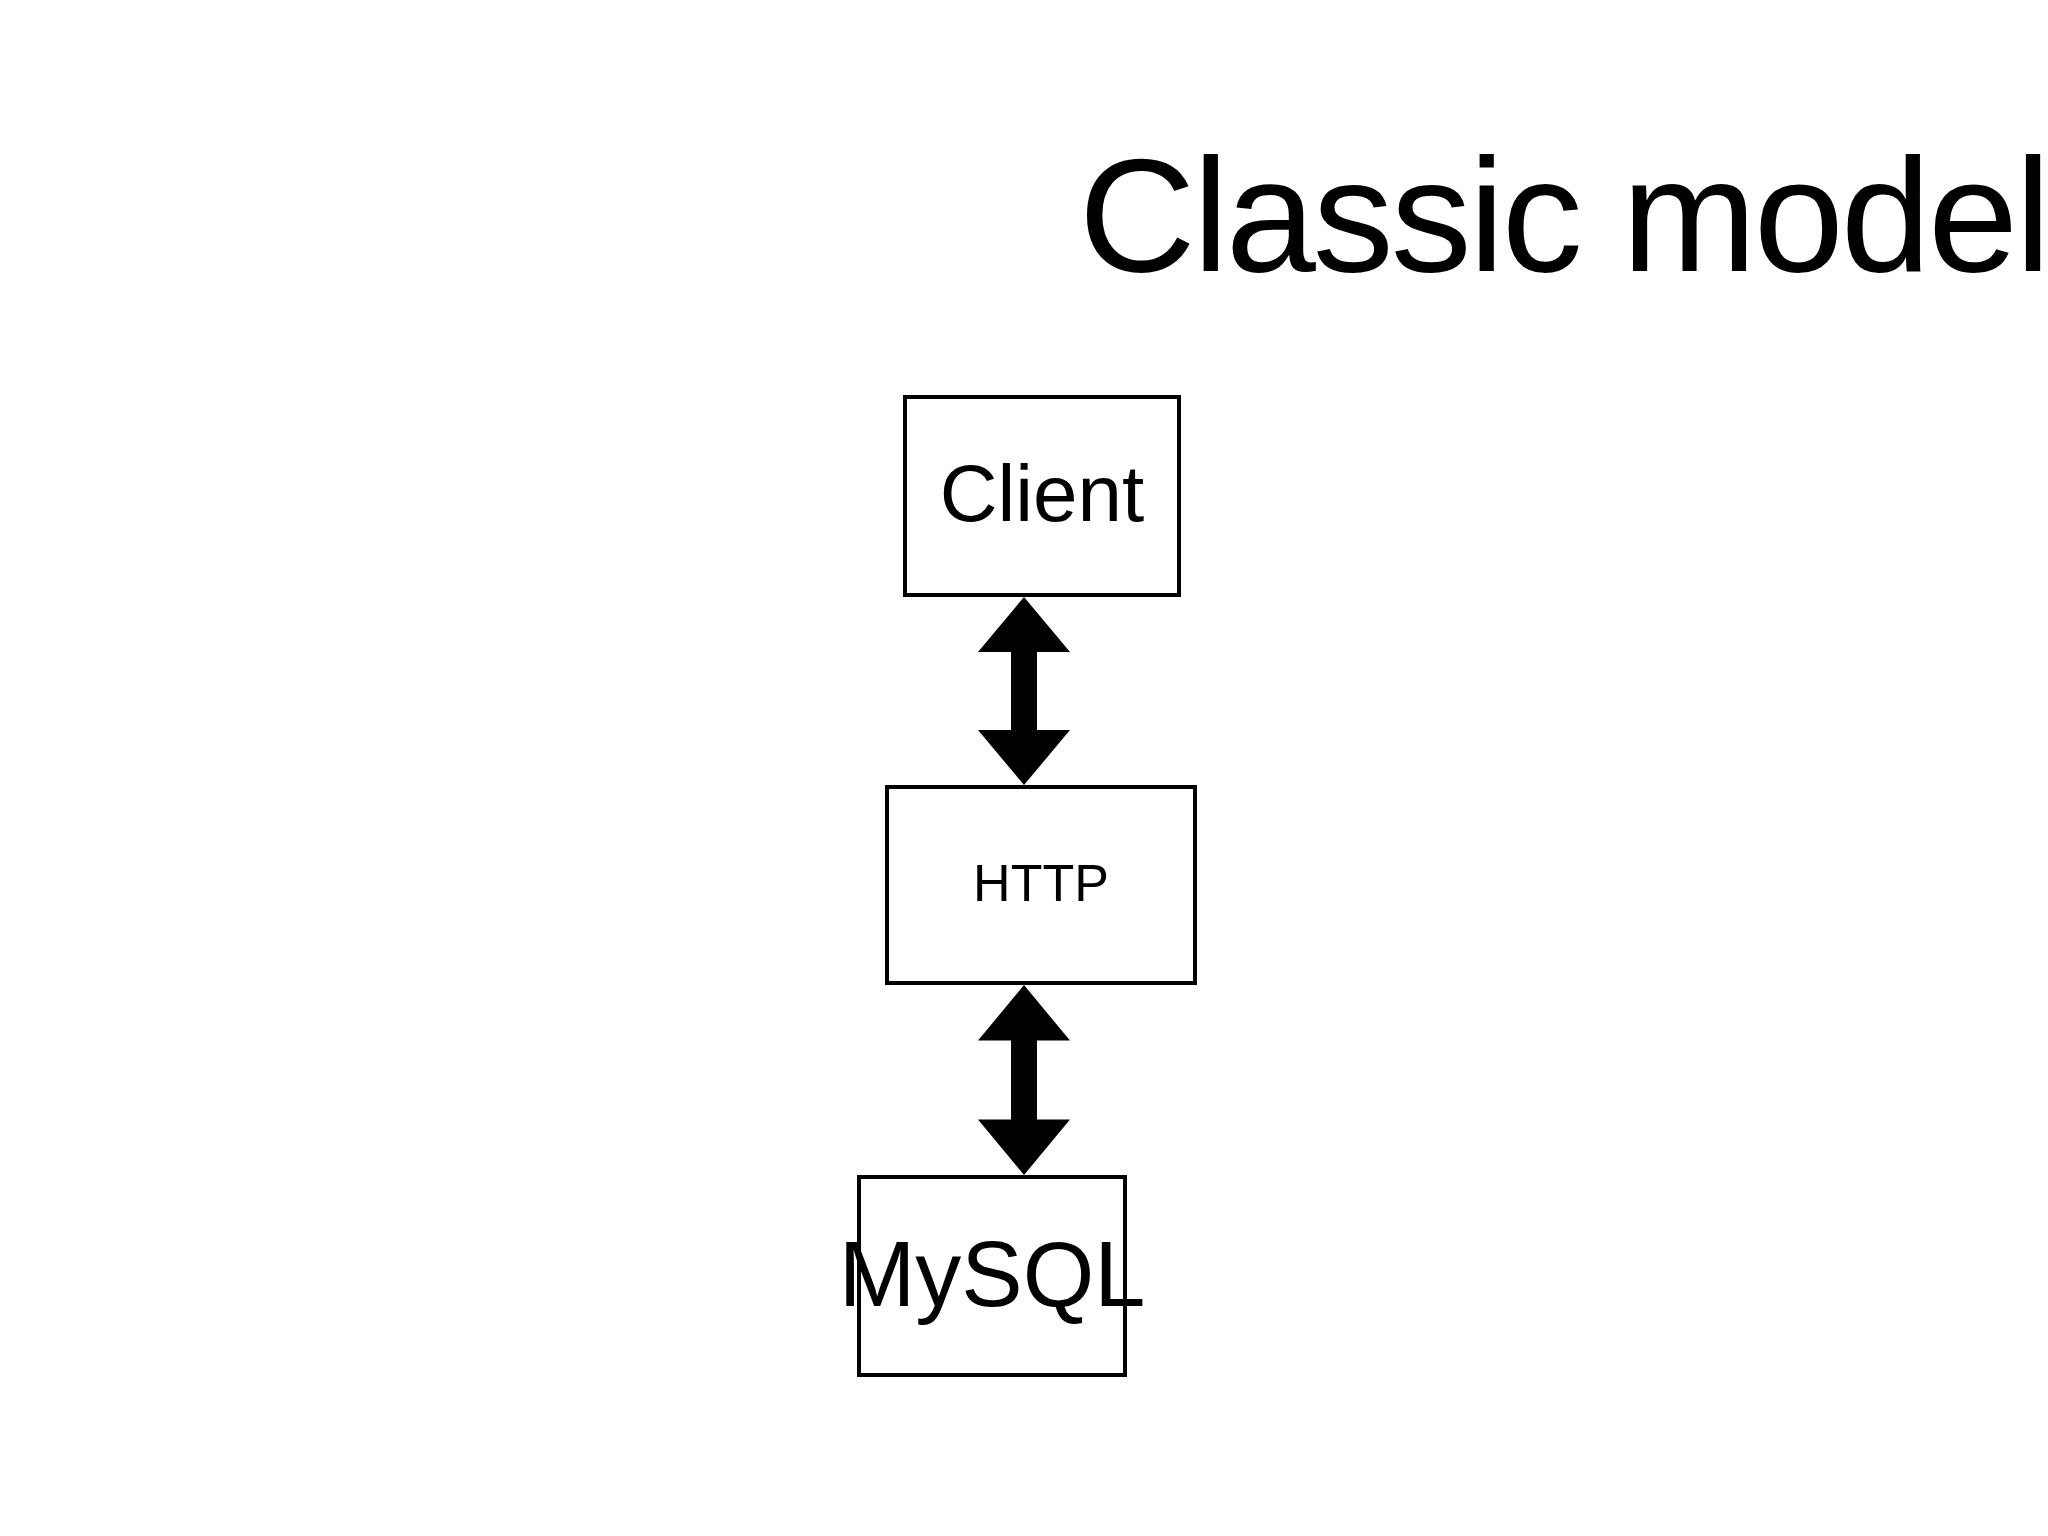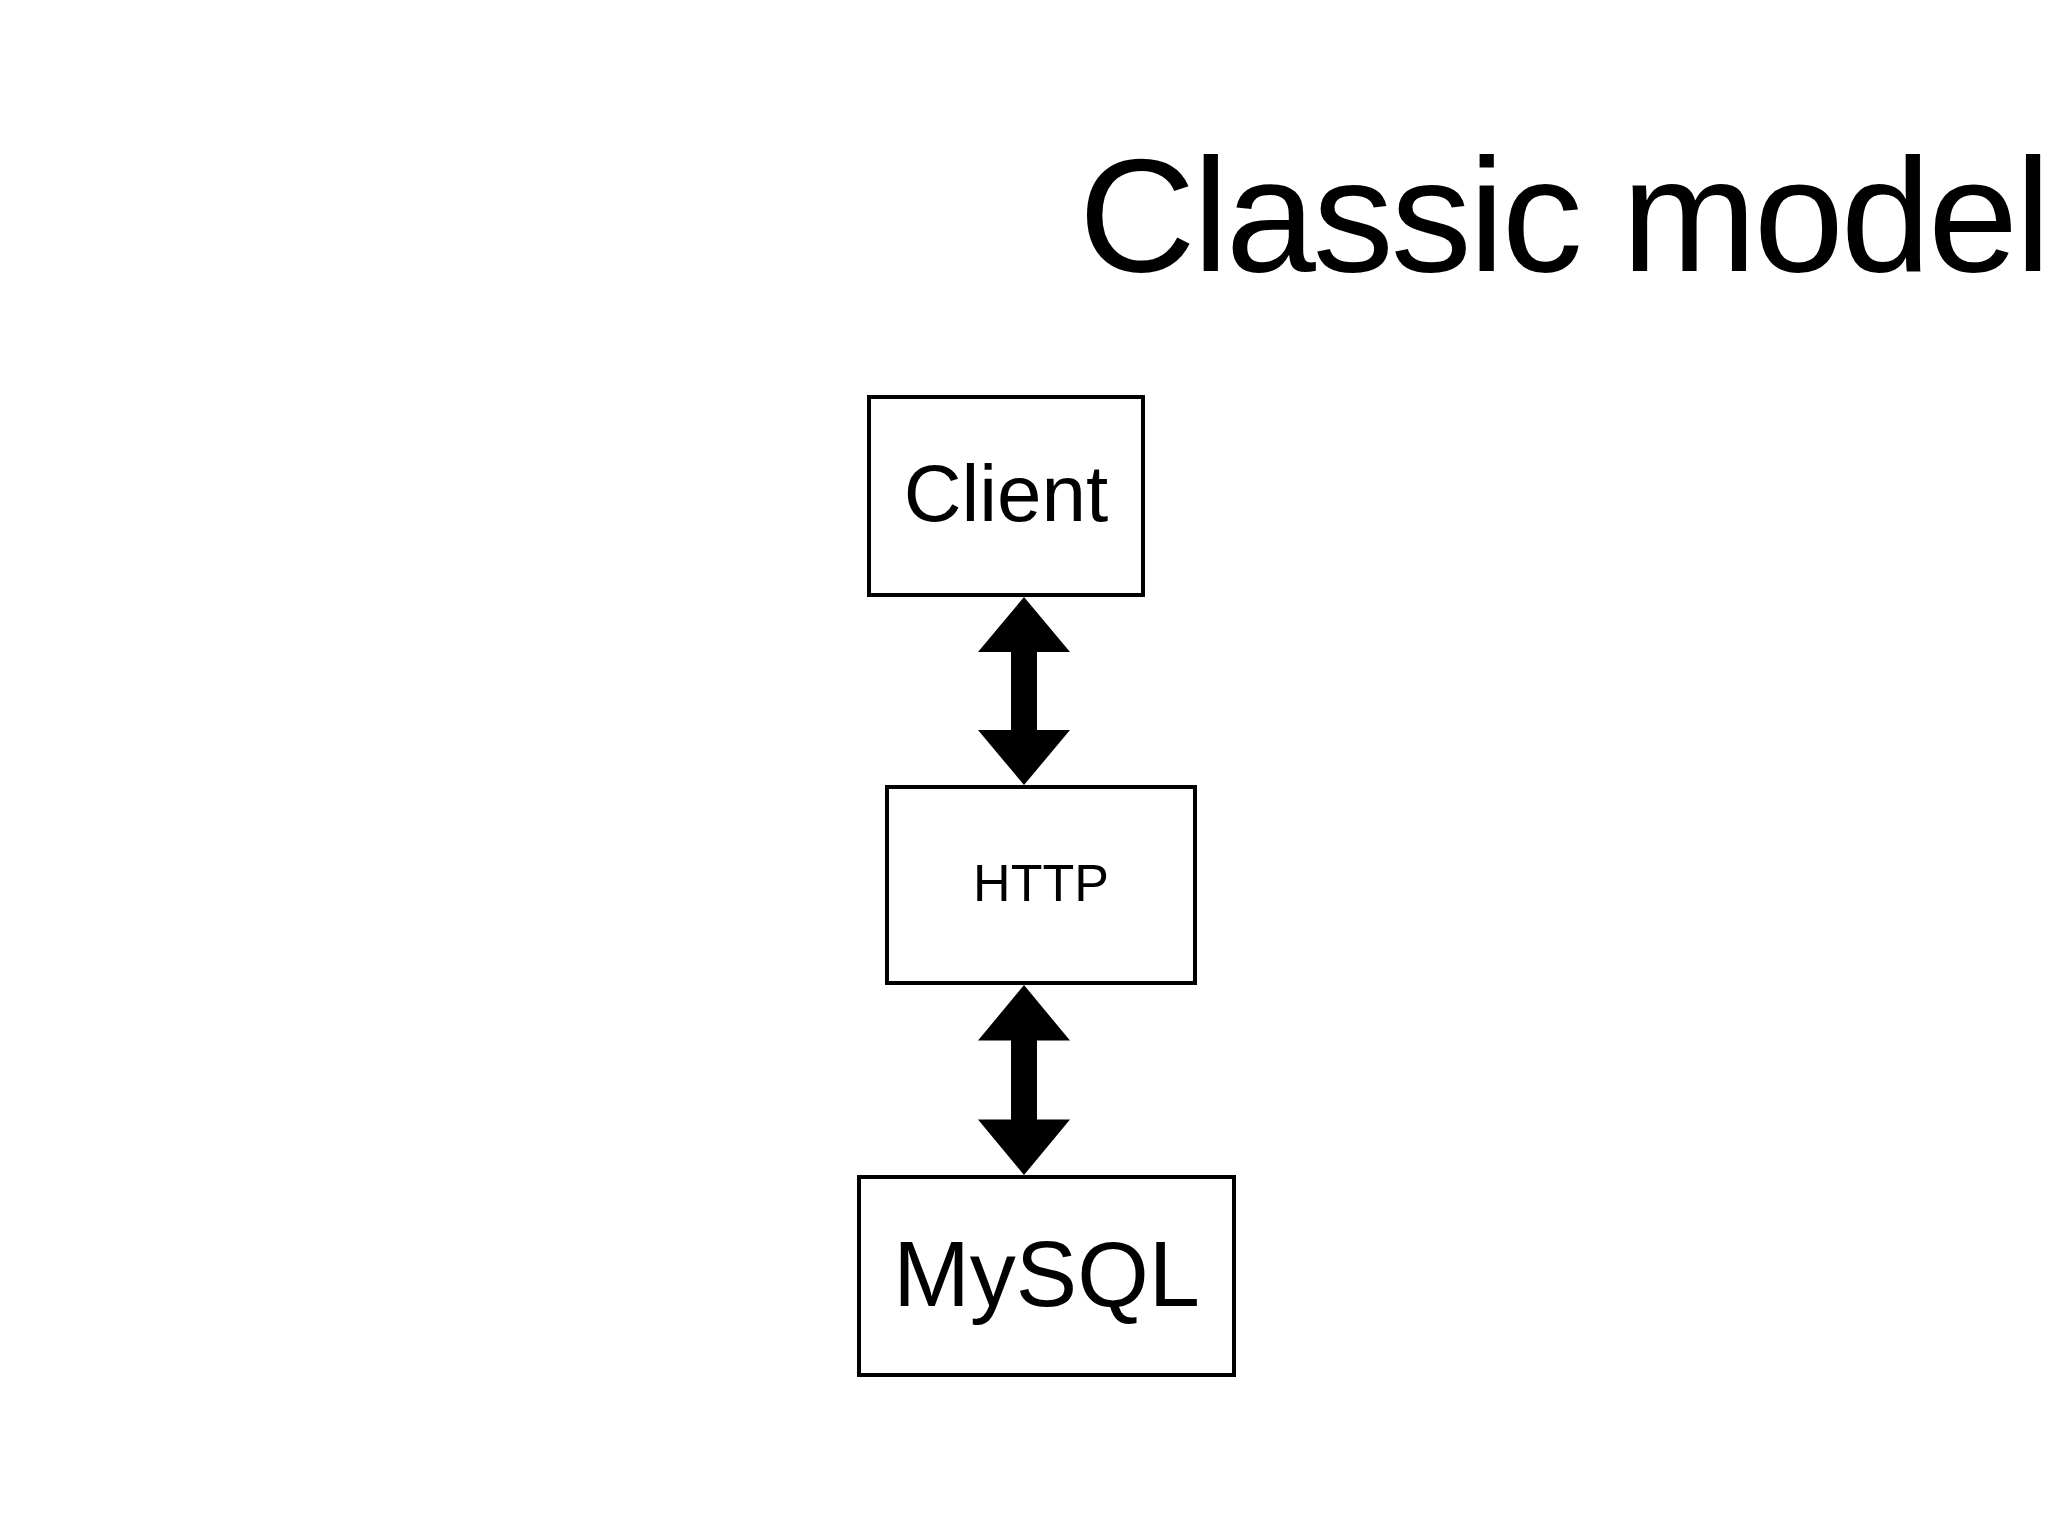--- a/index.html
+++ b/index.html
@@ -37,37 +37,37 @@
     display: flex;
     align-items: center;
     justify-content: center;
   }
   .node-box .node-label {
     letter-spacing: 0px;
     line-height: 1;
     transform: translateY(-2px);
   }
   .node-client {
-    left: 867px;
+    left: 903px;
     top: 395px;
     width: 278px;
     height: 202px;
     font-size: 80px;
   }
   .node-http {
     left: 885px;
     top: 785px;
     width: 312px;
     height: 200px;
     font-size: 52px;
   }
   .node-mysql {
     left: 857px;
     top: 1175px;
-    width: 379px;
+    width: 270px;
     height: 202px;
     font-size: 92px;
   }
   .arrow {
     position: absolute;
     display: block;
   }
   .arrow-1 {
     left: 978px;
     top: 597px;

